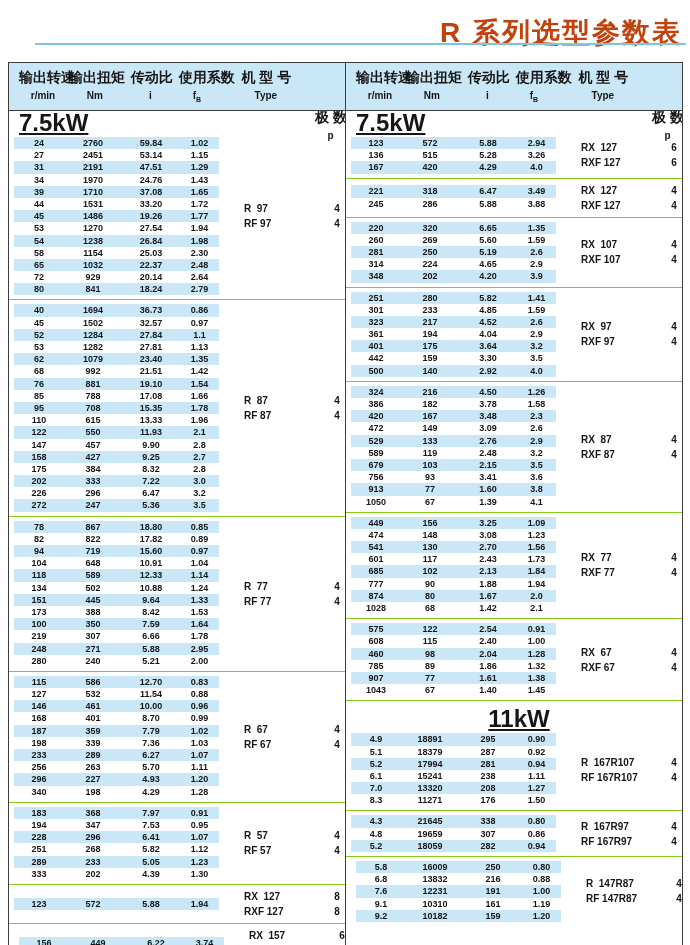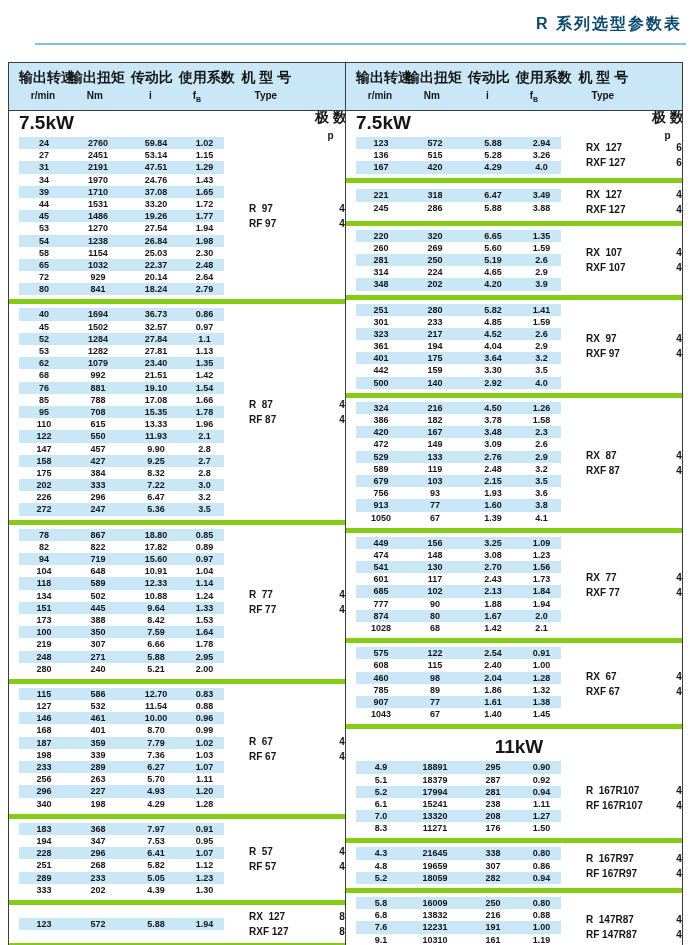--- a/index.html
+++ b/index.html
@@ -3,21 +3,21 @@
 <meta charset="utf-8">
 <style>
   html,body{margin:0;padding:0;}
   body{
     width:690px;height:945px;background:#ffffff;position:relative;
     font-family:"Liberation Sans","DejaVu Sans",sans-serif;color:#161616;
     overflow:hidden;
   }
   .page-title{
     position:absolute;top:14px;right:8px;margin:0;
-    font-size:16px;font-weight:bold;letter-spacing:2px;color:#0c4a6e;
+    font-size:28px;font-weight:bold;letter-spacing:2px;color:#c2410c;
   }
   .title-rule{
     position:absolute;top:43px;left:35px;width:651px;height:2px;
     background:#7cc4e2;
   }
   .sel-table{
     position:absolute;top:62px;left:8px;width:675px;height:883px;
     border:1px solid #3c3c3c;border-bottom:none;
     display:flex;background:#ffffff;overflow:hidden;box-sizing:border-box;
   }
@@ -28,29 +28,29 @@
     padding:5px 0 6px;flex:0 0 auto;
   }
   .thead-row{display:flex;margin-left:10px;}
   .thead-row.cn{font-size:14px;font-weight:bold;height:19px;line-height:19px;}
   .thead-row.unit{font-size:10px;font-weight:bold;height:17px;line-height:17px;}
   .hc{text-align:center;white-space:pre;}
   .hc.c0{width:50px;}.hc.c1{width:58px;}.hc.c2{width:58px;}.hc.c3{width:39px;}
   .hc.c4{width:105px;}.hc.c5{width:30px;margin-top:40px;}
   sub{font-size:7px;}
   .power-heading{
-    font-size:19px;font-weight:bold;line-height:21px;height:21px;
-    margin:1px 0 0 10px;flex:0 0 auto;
+    font-size:24px;font-weight:bold;line-height:21px;height:21px;
+    margin:1px 0 0 10px;flex:0 0 auto;text-decoration:underline;
   }
   .power-heading.later{margin-top:7px;text-align:center;}
   .block{
     display:flex;align-items:center;padding:4px 0;flex:0 0 auto;
     min-height:25px;position:relative;
   }
-  .block.sep{border-bottom:5px solid #84cc16;}
+  .block.sep{border-bottom:1px solid #84cc16;justify-content:center;}
   .rows{margin-left:10px;width:205px;flex:0 0 auto;}
   .drow{display:flex;height:12.2px;line-height:12.4px;font-size:9px;font-weight:bold;}
   .drow.striped{background:#c9e7f6;}
   .dc{text-align:center;}
   .dc.c0{width:50px;}.dc.c1{width:58px;}.dc.c2{width:58px;}.dc.c3{width:39px;}
   .typecol{margin-left:25px;flex:0 0 auto;}
   .typeline{display:flex;height:15px;line-height:15px;font-size:10px;font-weight:bold;}
   .typename{width:80px;white-space:pre;}
   .polesval{width:26px;text-align:center;}
 </style>
@@ -758,21 +758,21 @@
           </div>
           <div class="drow striped">
             <span class="dc c0">679</span>
             <span class="dc c1">103</span>
             <span class="dc c2">2.15</span>
             <span class="dc c3">3.5</span>
           </div>
           <div class="drow">
             <span class="dc c0">756</span>
             <span class="dc c1">93</span>
-            <span class="dc c2">1.93</span>
+            <span class="dc c2">3.41</span>
             <span class="dc c3">3.6</span>
           </div>
           <div class="drow striped">
             <span class="dc c0">913</span>
             <span class="dc c1">77</span>
             <span class="dc c2">1.60</span>
             <span class="dc c3">3.8</span>
           </div>
           <div class="drow">
             <span class="dc c0">1050</span>

